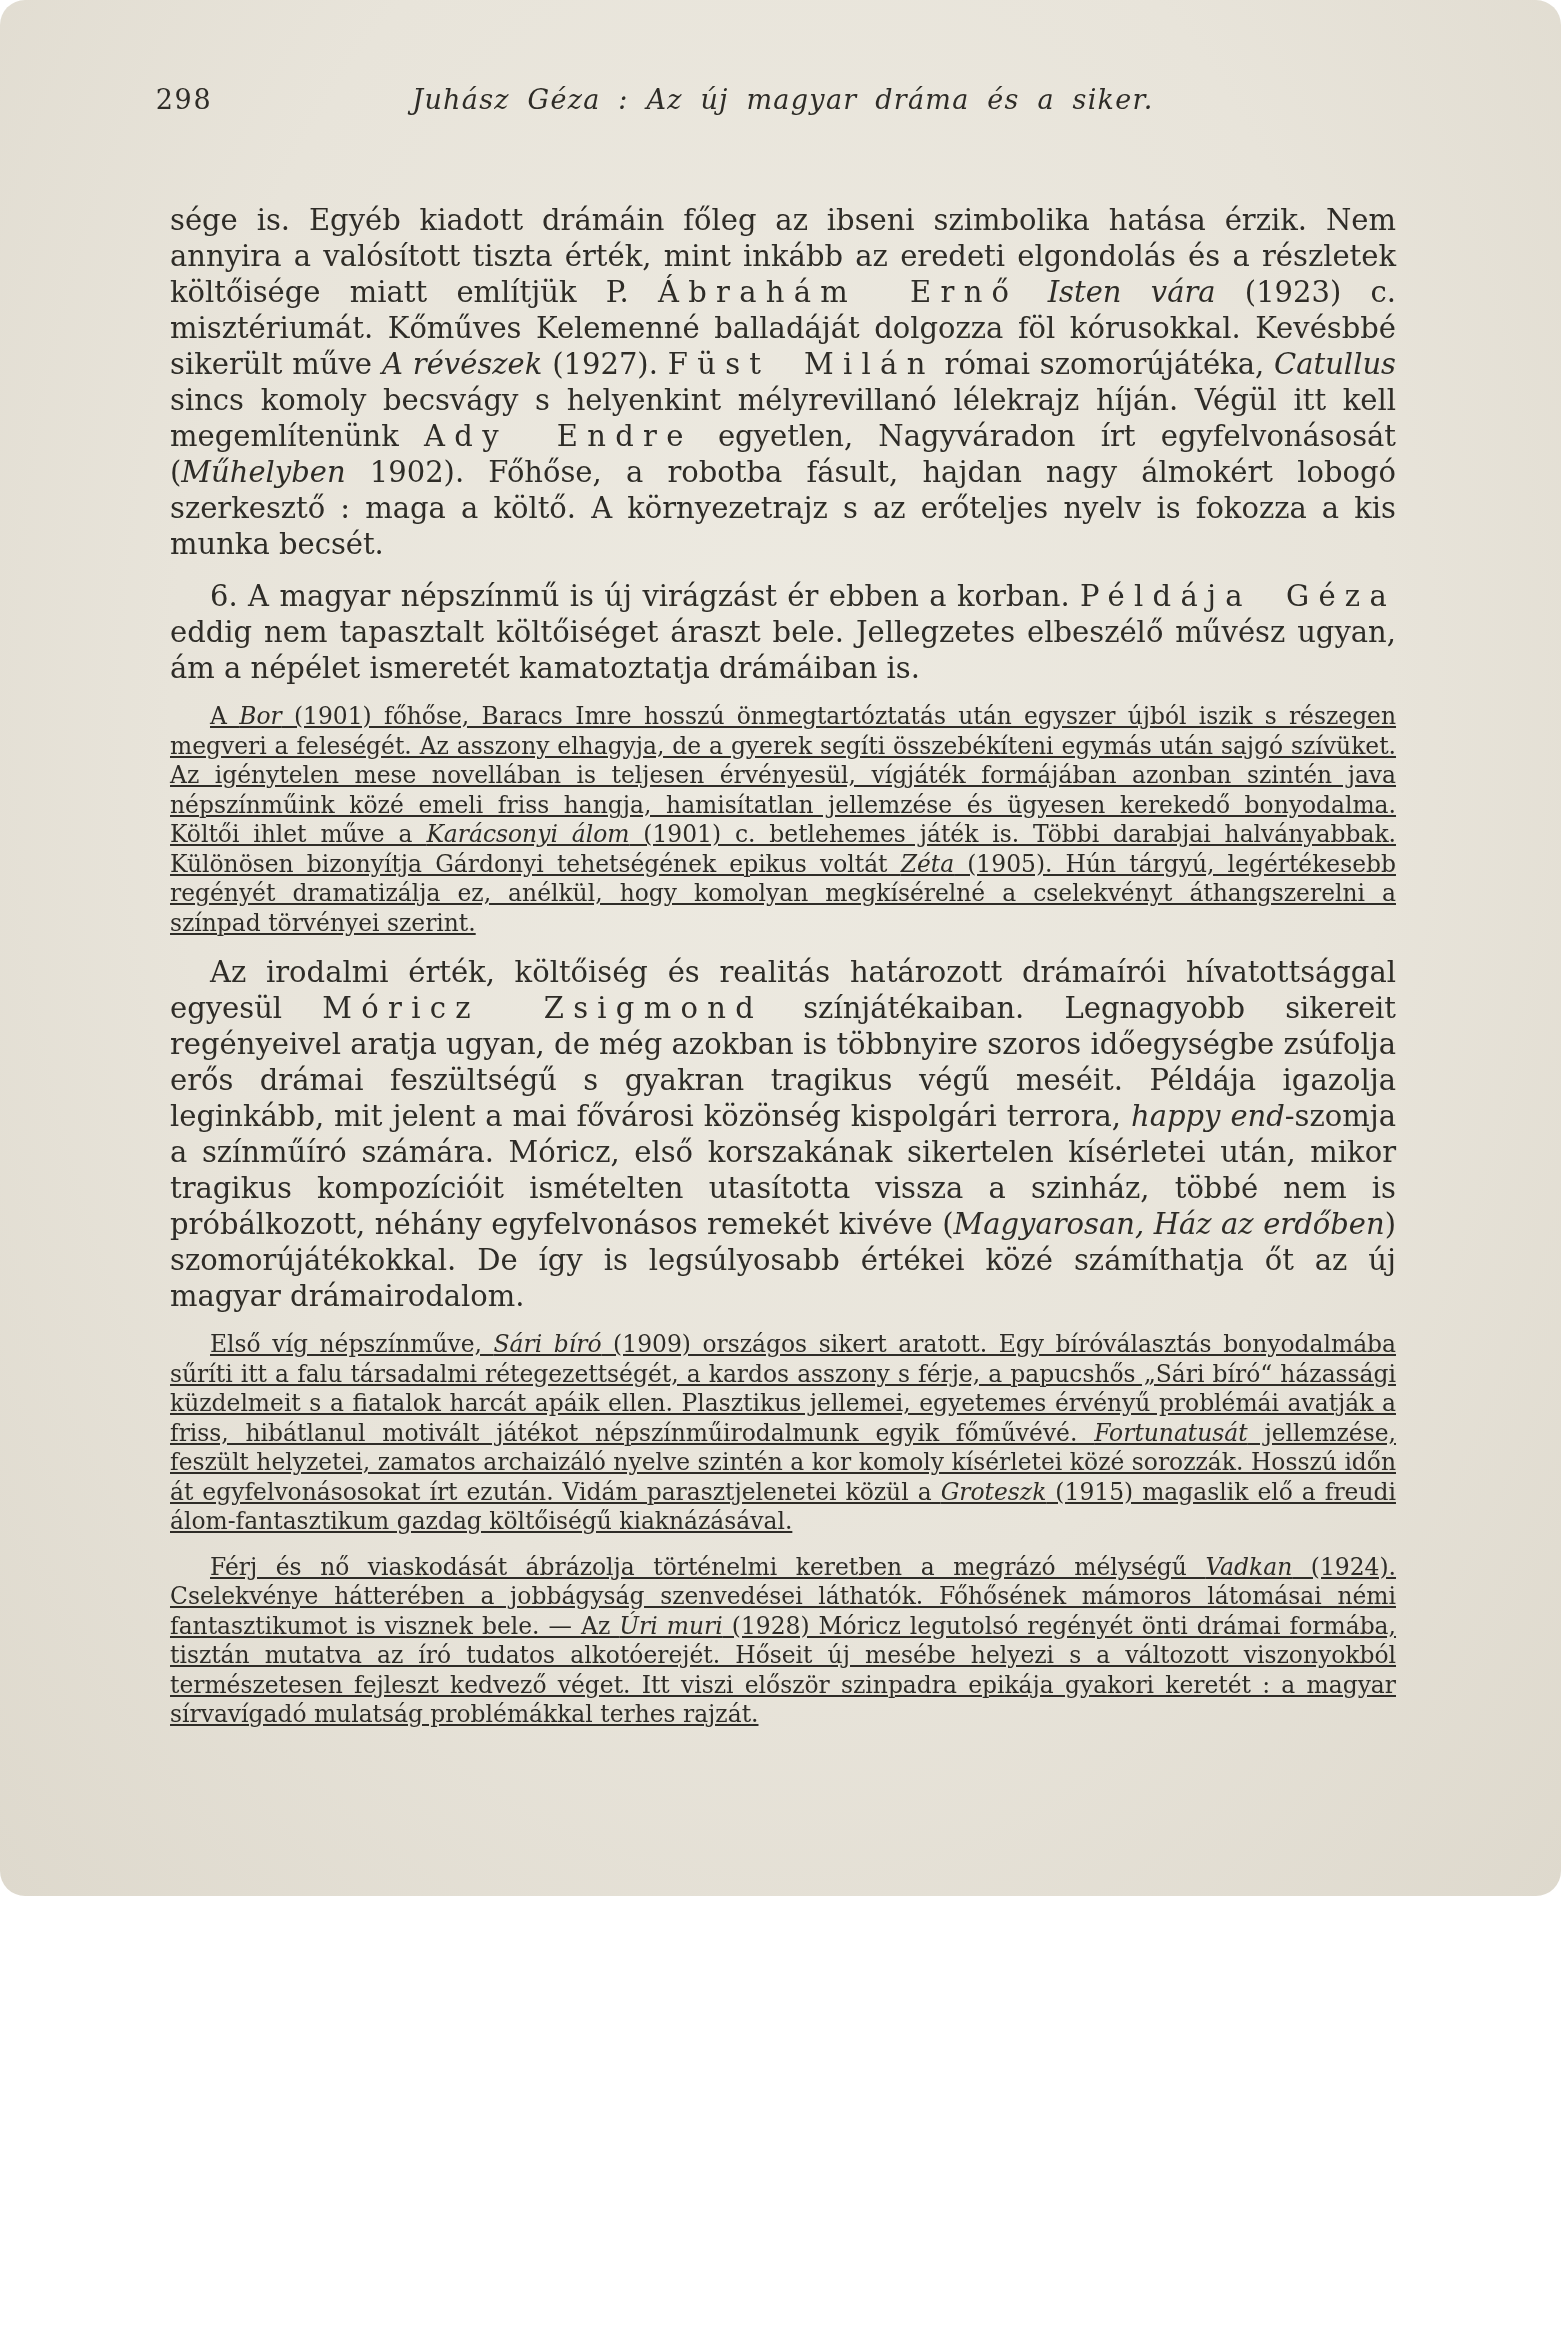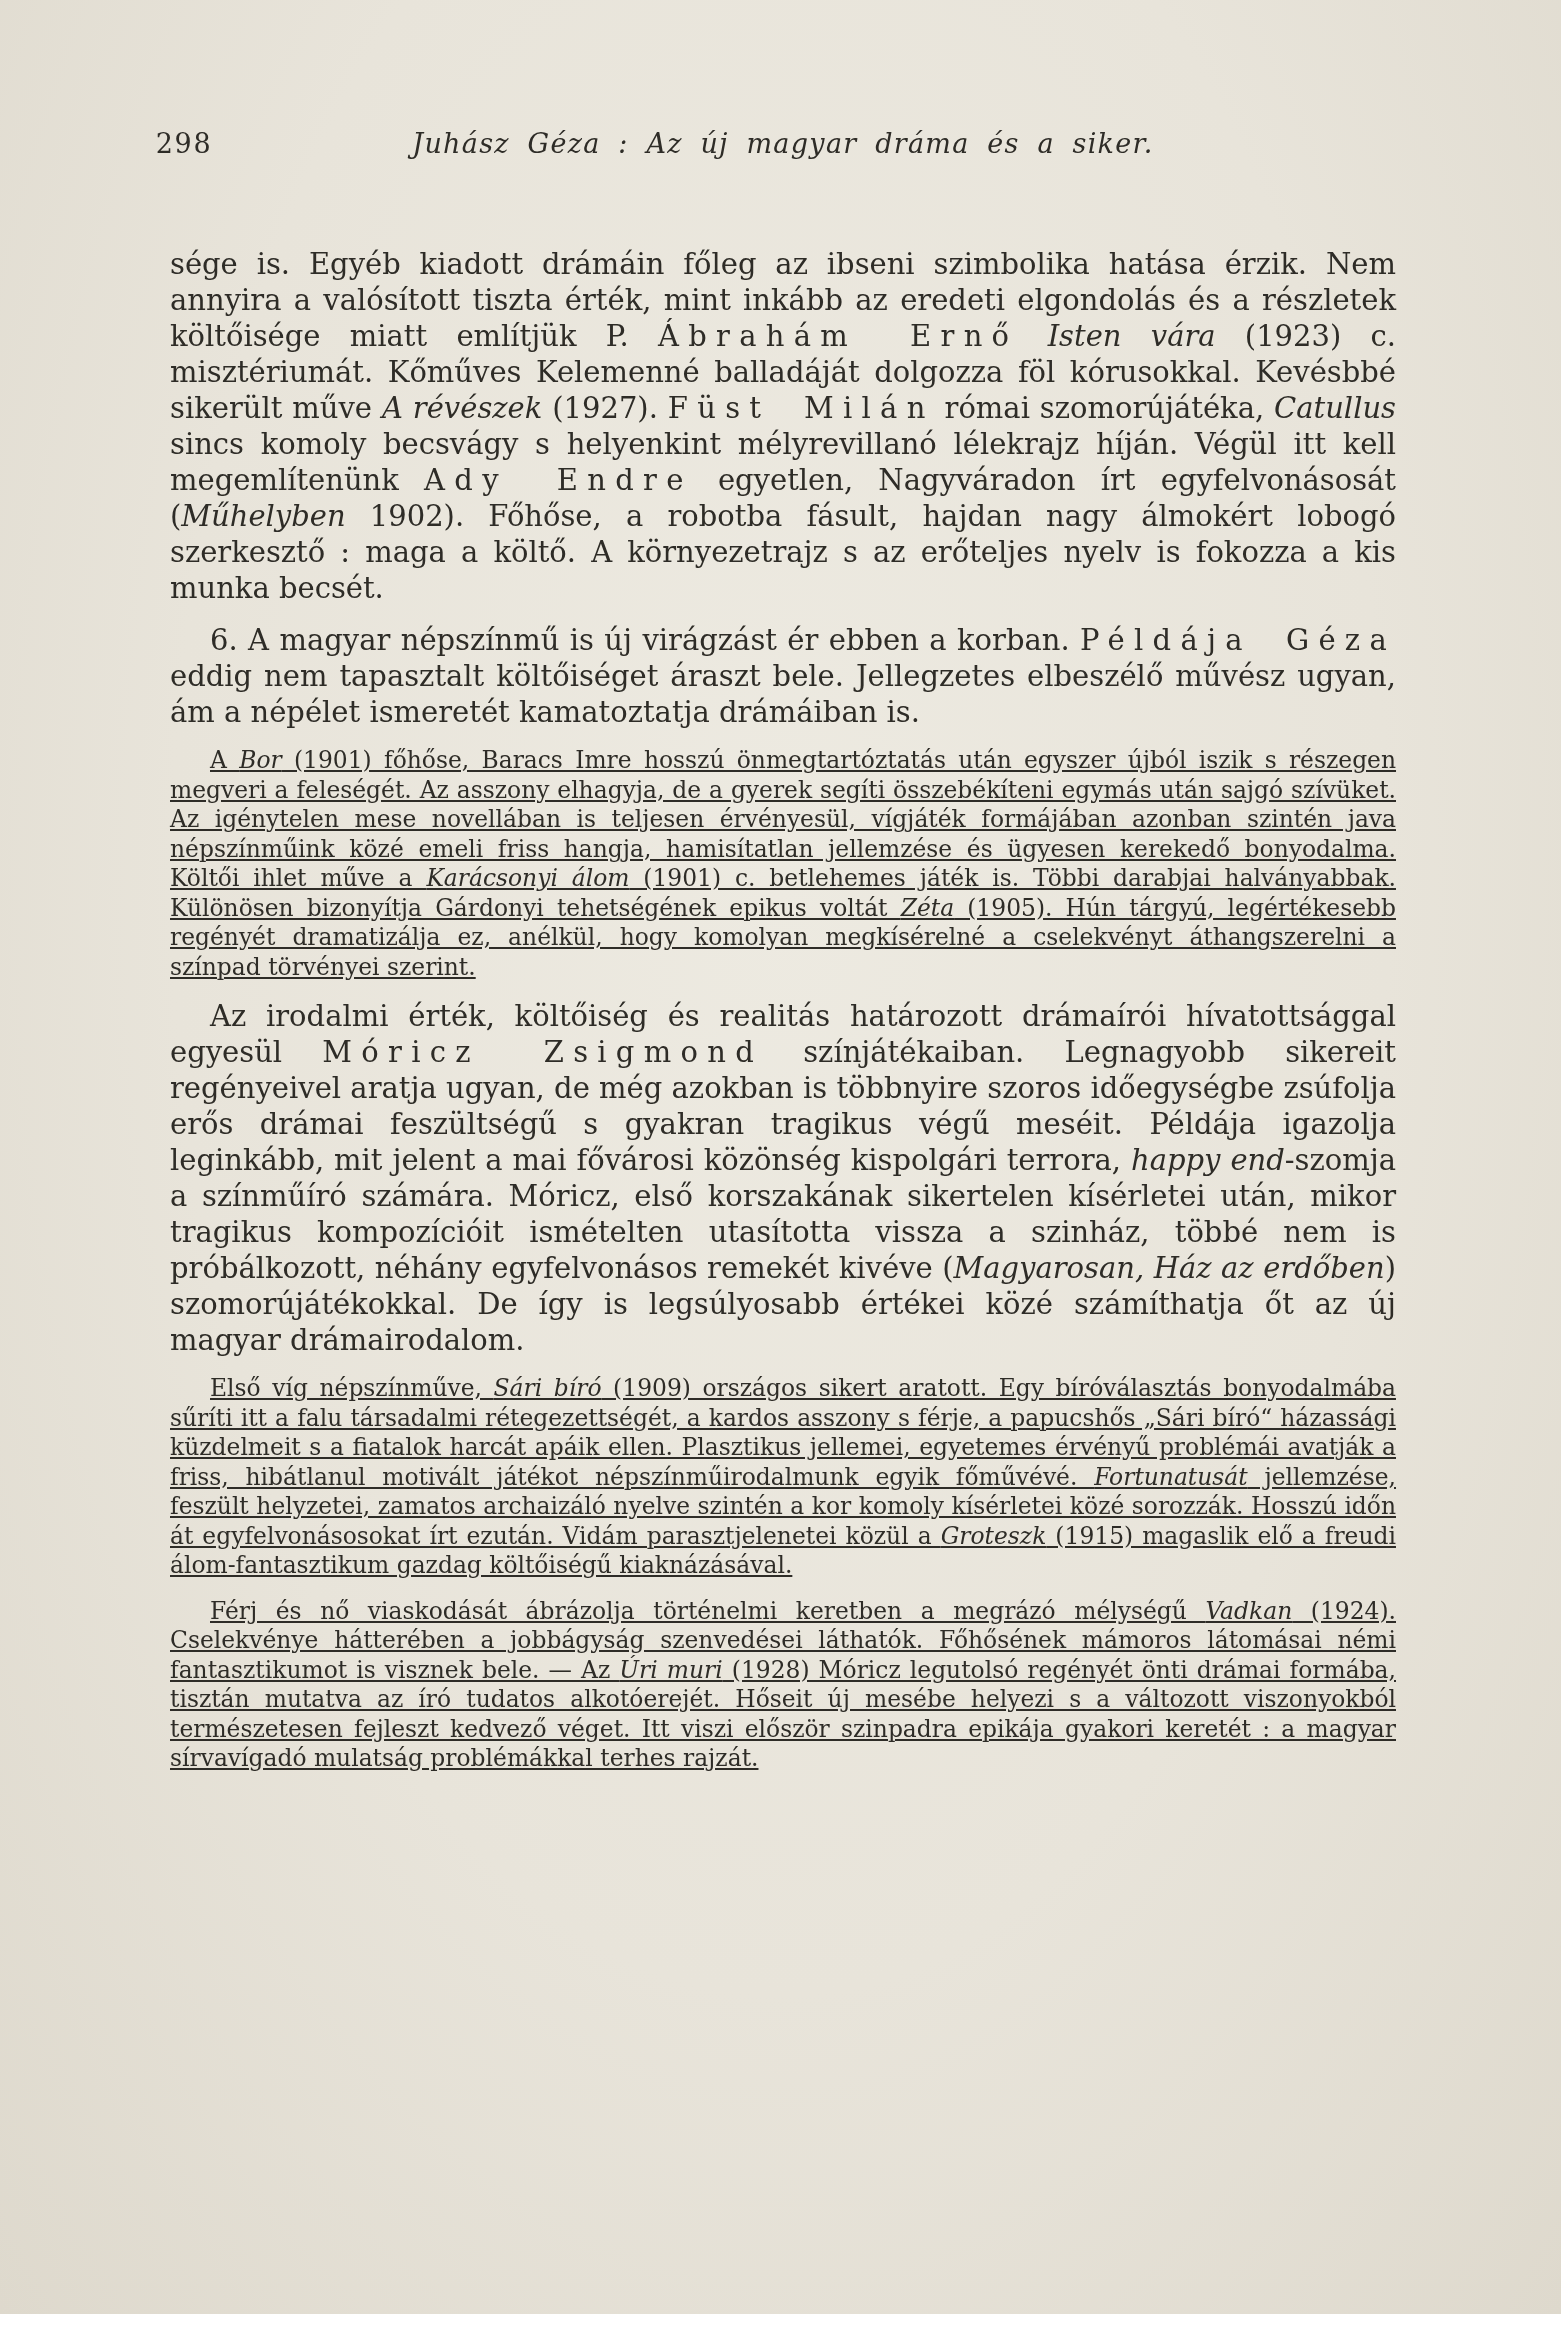--- a/index.html
+++ b/index.html
@@ -4,46 +4,46 @@
 <style>
   * { box-sizing: border-box; }
   html, body { margin: 0; padding: 0; }
   body {
     width: 1561px;
     height: 2342px;
     font-family: "DejaVu Serif", "Liberation Serif", serif;
   }
   .page {
     width: 1561px;
-    height: 2314px;
-    padding: 116px 149px 0 154px;
+    height: 1896px;
+    padding: 84px 149px 0 154px;
     background:
       radial-gradient(ellipse at 50% 38%, #edeae1 0%, #e8e4da 55%, #ded9cd 100%);
     color: #2e2c27;
     overflow: hidden;
+    border-radius: 25px;
   }
   .page-header {
     position: relative;
     height: 38px;
     margin-bottom: 80px;
     font-size: 27px;
   }
   .page-number {
     position: absolute;
     left: 1.7px;
     top: 0;
     letter-spacing: 1.7px;
   }
   .running-title {
     display: block;
     text-align: center;
     font-style: italic;
     letter-spacing: 1.3px;
     word-spacing: 7.8px;
-    margin-top: 12px;
   }
   .text-block { width: 100%; }
   p.para {
     margin: 16px;
     text-align: justify;
     text-justify: inter-word;
   }
   p.size-normal { font-size: 29px; line-height: 36px; }
   p.size-small  { font-size: 23.4px; line-height: 29.5px; text-decoration: underline; }
   p.indent { text-indent: 40px; }

